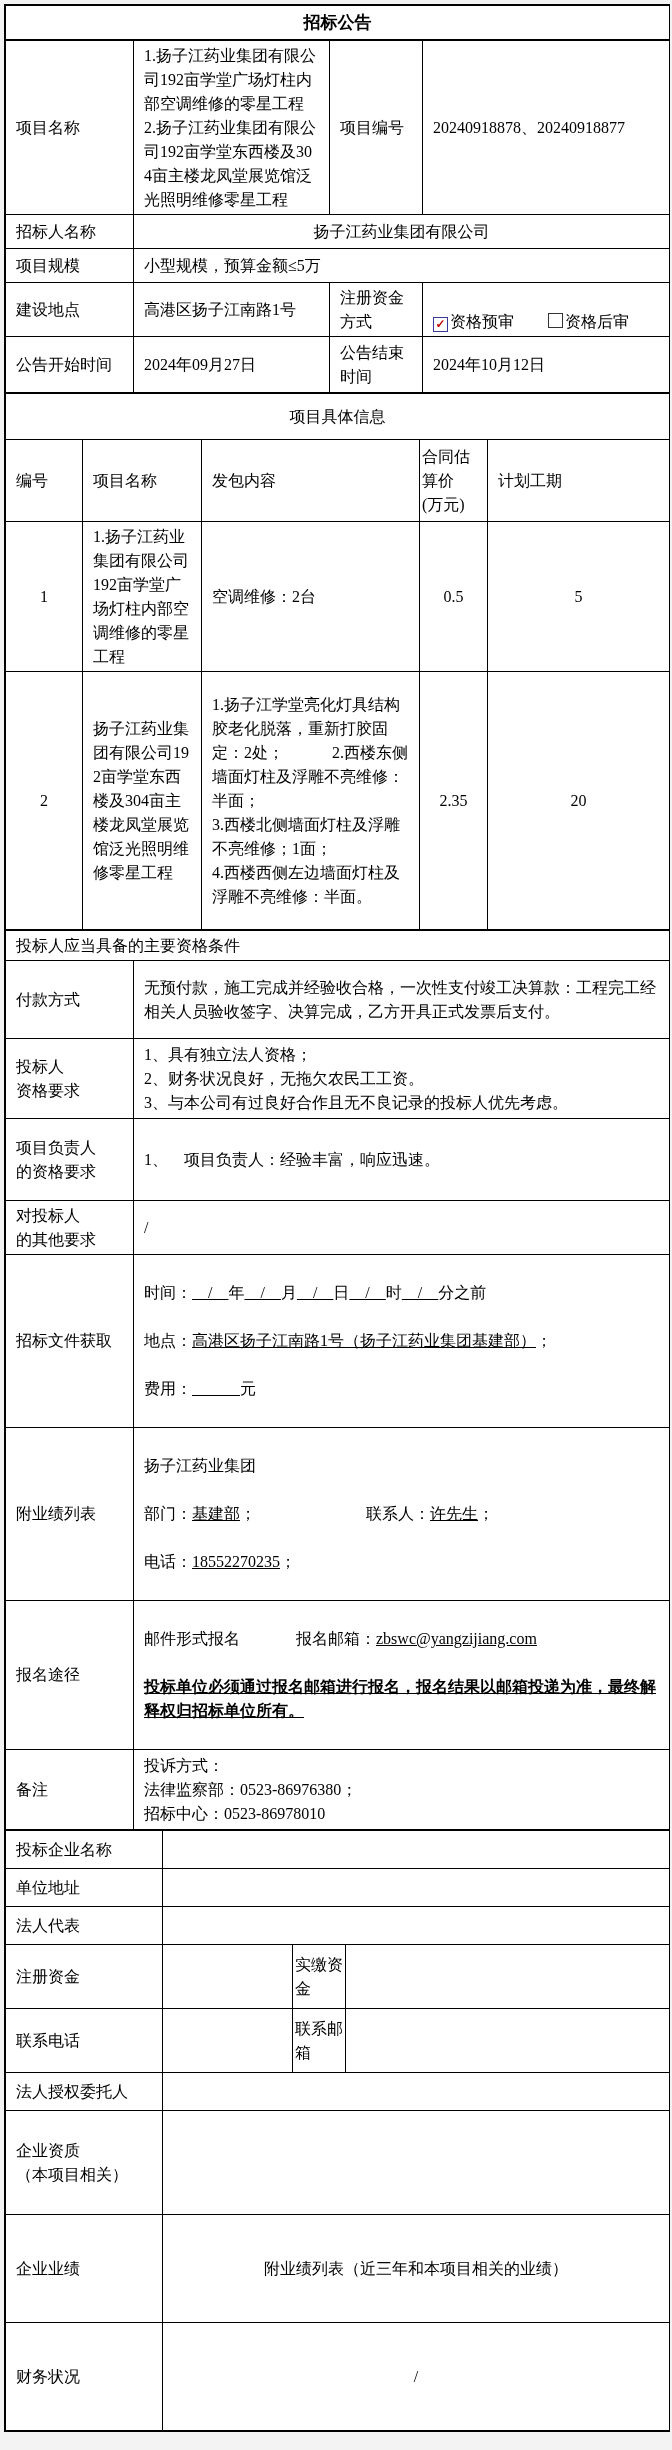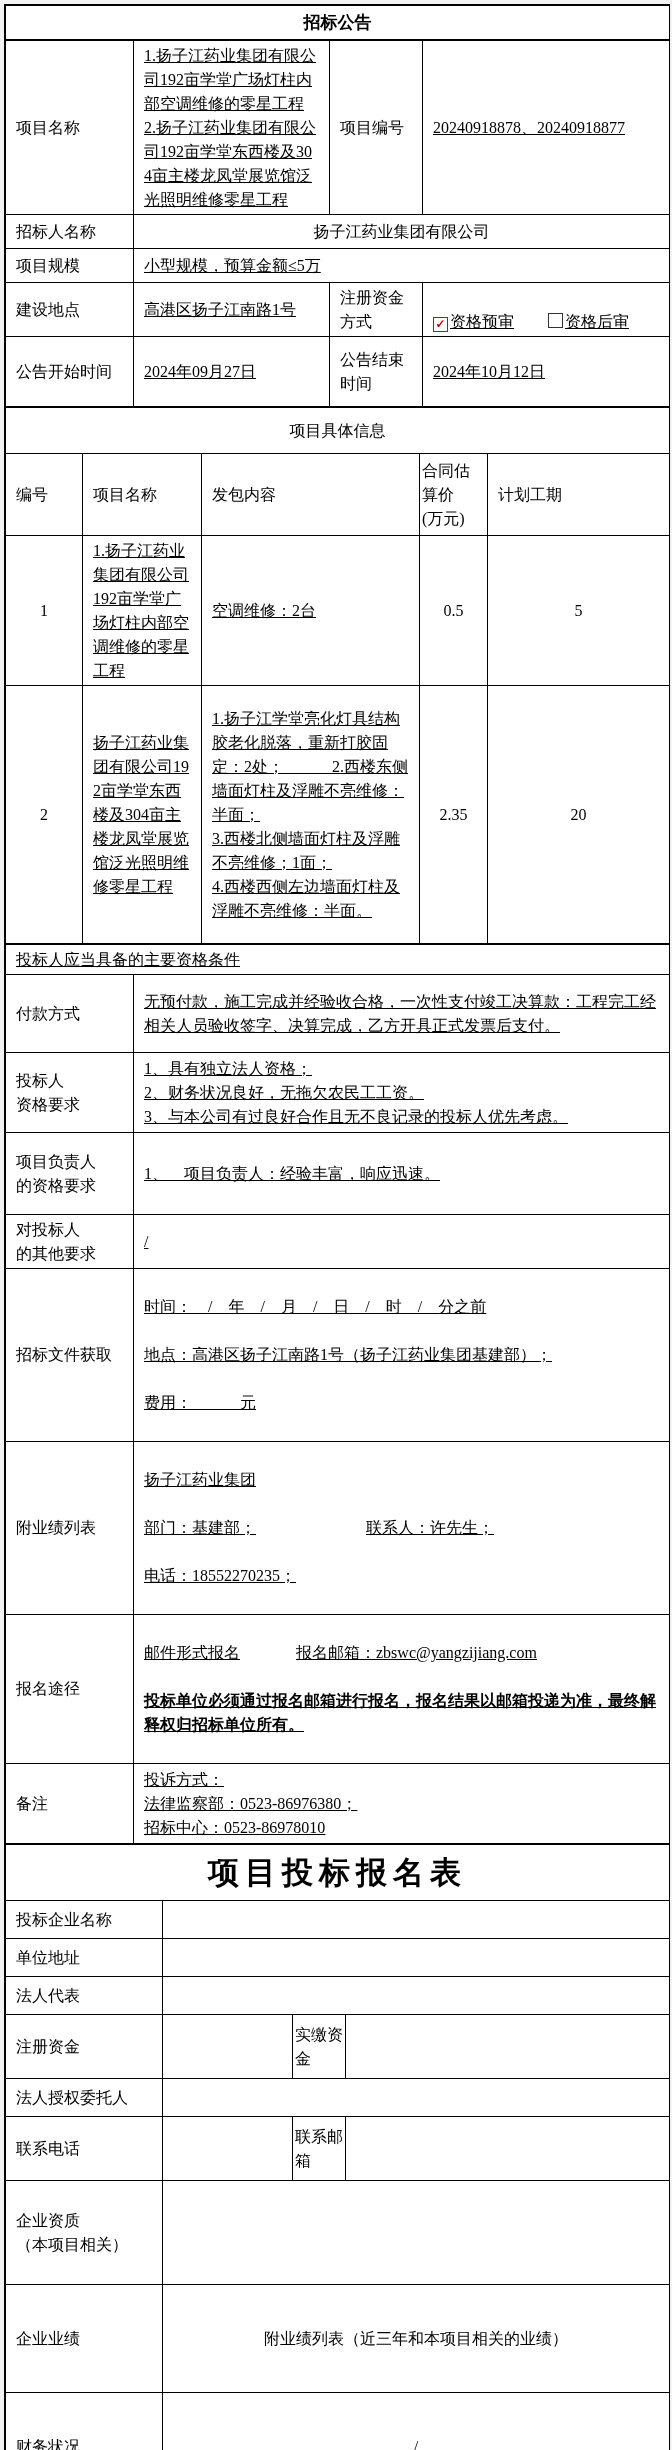--- a/index.html
+++ b/index.html
@@ -18,21 +18,21 @@
   td{
     border:1px solid #000;
     font-size:16px;line-height:24px;
     padding:2px 10px;
     vertical-align:middle;
     overflow:hidden;
     word-break:break-all;
   }
   .lbl{white-space:pre-line;}
   .lbl-left{text-align:left;white-space:pre-line;}
-  .val{text-align:left;white-space:pre-line;text-decoration:underline;}
+  .val{text-align:left;white-space:pre-line;}
   .vc{text-align:center;white-space:pre-line;}
   .tight{padding:2px 2px;}
   .doc-title{
     font-size:17px;font-weight:bold;text-align:center;
   }
   .form-title{
     font-size:31px;font-weight:bold;text-align:center;letter-spacing:6px;
   }
   .u{text-decoration:underline;}
   .b{font-weight:bold;}
@@ -89,21 +89,21 @@
     </tr>
     <tr style="height:54px">
       <td class="lbl">建设地点</td>
       <td class="val">高港区扬子江南路1号</td>
       <td class="lbl-left">注册资金
 方式</td>
       <td class="val">
         <span class="cb checked"><span class="chk">✓</span></span><span>资格预审</span><span class="cb opt2"></span><span>资格后审</span>
       </td>
     </tr>
-    <tr style="height:70px">
+    <tr style="height:56px">
       <td class="lbl">公告开始时间</td>
       <td class="val">2024年09月27日</td>
       <td class="lbl-left">公告结束
 时间</td>
       <td class="val">2024年10月12日</td>
     </tr>
   </tbody>
     </table>
 
   <table>
@@ -209,52 +209,49 @@
     </table>
 
   <table>
     <colgroup>
       <col style="width:157px">
         <col style="width:130px">
         <col style="width:53px">
         <col style="width:324px">
     </colgroup>
     <tbody>
-        <tr style="height:56px">
-      <td class="form-title" colspan="4">项目投标报名表</td>
-    </tr>
     <tr style="height:38px">
       <td class="lbl">投标企业名称</td>
       <td colspan="3"></td>
     </tr>
     <tr style="height:38px">
       <td class="lbl">单位地址</td>
       <td colspan="3"></td>
     </tr>
     <tr style="height:38px">
       <td class="lbl">法人代表</td>
       <td colspan="3"></td>
     </tr>
     <tr style="height:64px">
       <td class="lbl">注册资金</td>
       <td></td>
       <td class="lbl tight">实缴资
 金</td>
       <td></td>
     </tr>
-    <tr style="height:38px">
-      <td class="lbl">法人授权委托人</td>
-      <td colspan="3"></td>
-    </tr>
     <tr style="height:64px">
       <td class="lbl">联系电话</td>
       <td></td>
       <td class="lbl tight">联系邮
 箱</td>
       <td></td>
+    </tr>
+    <tr style="height:38px">
+      <td class="lbl">法人授权委托人</td>
+      <td colspan="3"></td>
     </tr>
     <tr style="height:104px">
       <td class="lbl">企业资质
 （本项目相关）</td>
       <td colspan="3"></td>
     </tr>
     <tr style="height:108px">
       <td class="lbl">企业业绩</td>
       <td class="vc" colspan="3">附业绩列表（近三年和本项目相关的业绩）</td>
     </tr>

